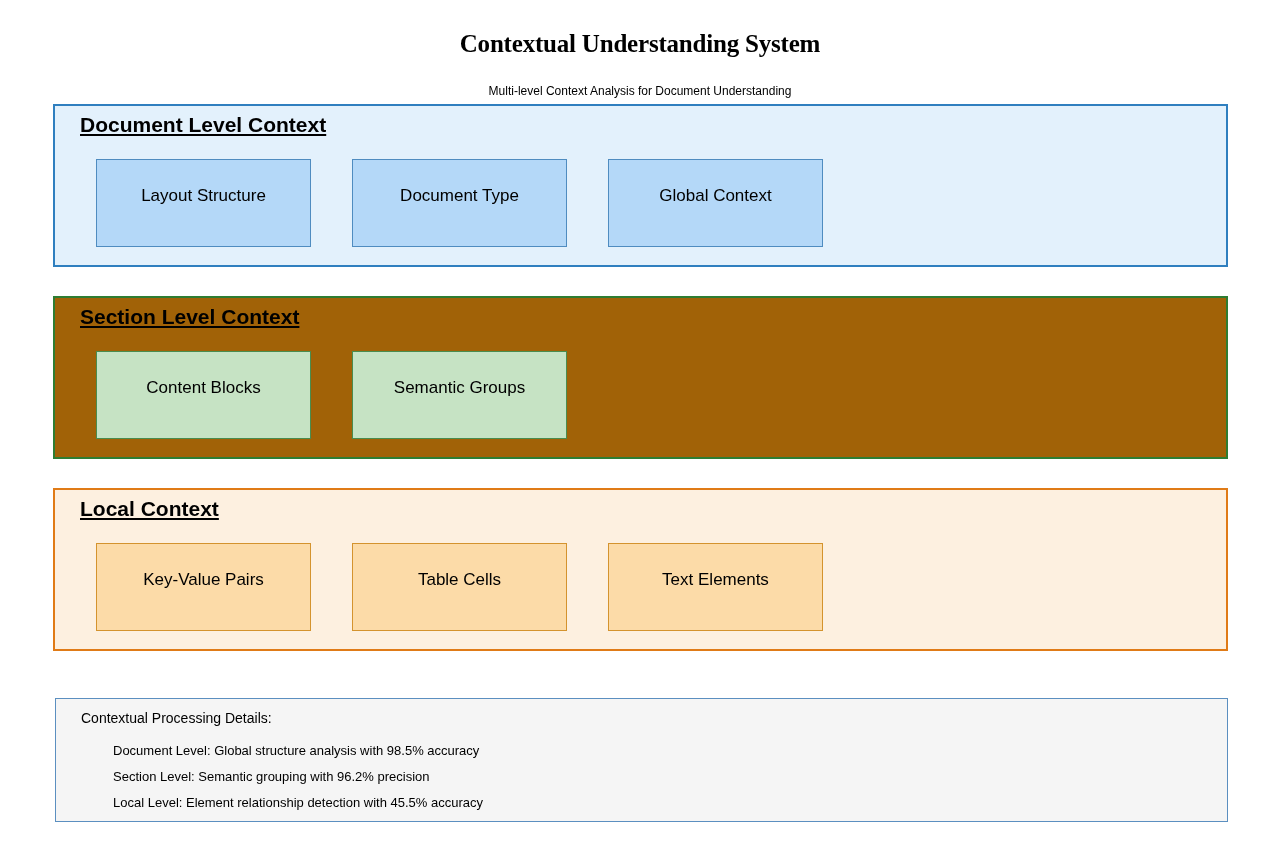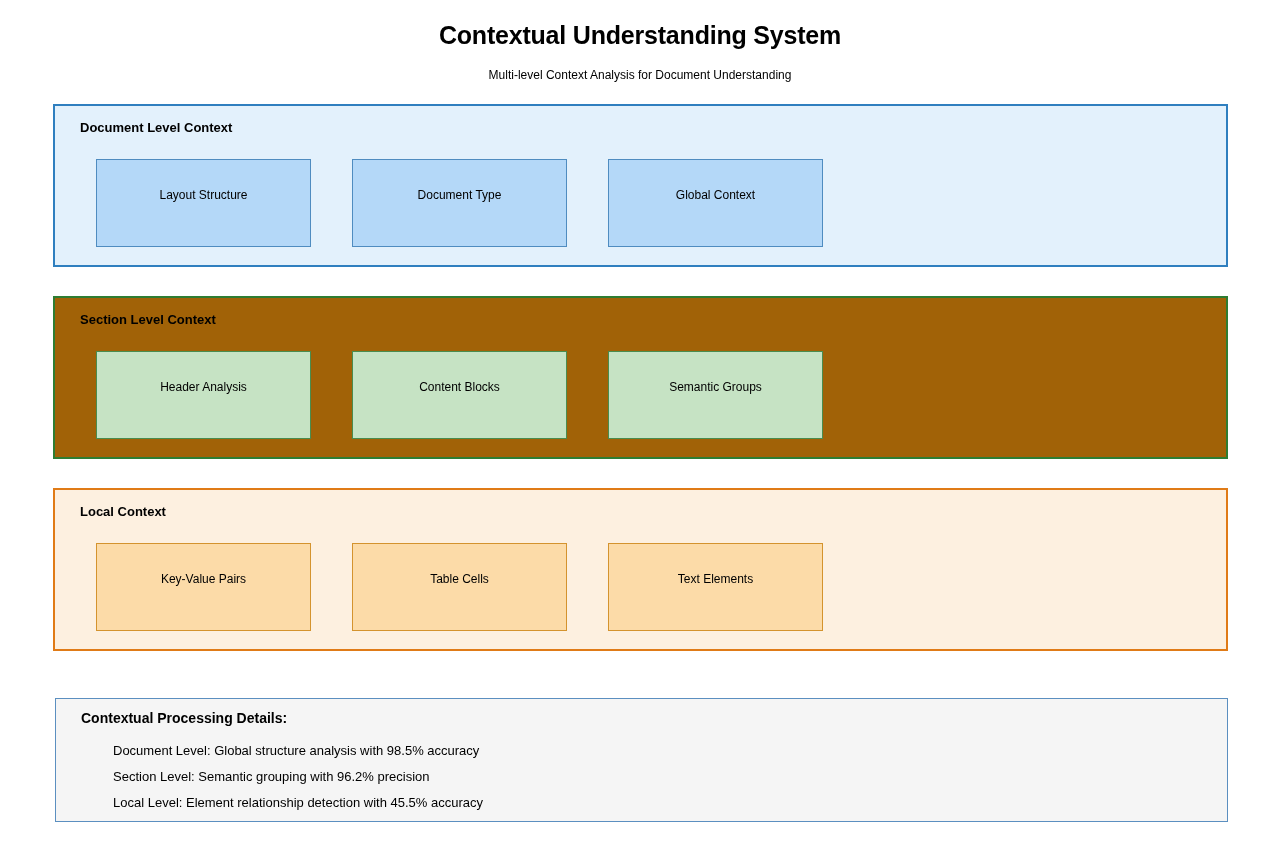--- a/index.html
+++ b/index.html
@@ -20,21 +20,22 @@
   .page-header {
     width: 100%;
     text-align: center;
     padding-top: 18px;
   }
   .page-title {
     font-size: 25px;
     font-weight: bold;
     letter-spacing: -0.2px;
     line-height: 1.1;
-    margin: 4px;
+    margin: 12px;
+    font-family: Liberation Serif, serif;
   }
   .page-subtitle {
     font-size: 12px;
     font-weight: normal;
     line-height: 1.1;
     margin: 0;
     padding-top: 15px;
   }
 
   
@@ -47,46 +48,47 @@
   .level {
     position: relative;
     box-sizing: border-box;
     width: 1175px;
     height: 163px;
     margin-bottom: 29px;
   }
   .level-title {
     position: absolute;
     left: 25px;
-    top: 15px;
-    font-size: 13px;
+    top: 7px;
+    font-size: 21px;
     font-weight: bold;
     line-height: 1.1;
     white-space: nowrap;
+    text-decoration: underline;
   }
   .level-items {
     position: absolute;
     left: 41px;
     top: 53px;
     display: flex;
     flex-direction: row;
   }
   .level-item {
     box-sizing: border-box;
     width: 215px;
     height: 88px;
     margin-right: 41px;
     display: flex;
     align-items: center;
     justify-content: center;
     position: relative;
   }
   .level-item:last-child { margin-right: 0; }
   .level-item-label {
-    font-size: 12px;
+    font-size: 17px;
     line-height: 1.1;
     text-align: center;
     position: relative;
     top: -7px;
     white-space: nowrap;
   }
 
   
   .level--document {
     background: #e3f1fc;
@@ -124,21 +126,21 @@
     height: 124px;
     box-sizing: border-box;
     background: #f5f5f5;
     border: 1px solid #5b8fc0;
   }
   .details-title {
     position: absolute;
     left: 25px;
     top: 12px;
     font-size: 14px;
-    font-weight: bold;
+    font-weight: normal;
     line-height: 1.1;
     white-space: nowrap;
   }
   .details-list {
     position: absolute;
     left: 41px;
     top: 45px;
     margin: 0;
     padding: 0;
     list-style: none;
@@ -172,23 +174,20 @@
       </div>
       <div class="level-item">
         <span class="level-item-label">Global Context</span>
       </div>
     </div>
   </div>
 
   <div class="level level--section">
     <div class="level-title">Section Level Context</div>
     <div class="level-items">
-      <div class="level-item">
-        <span class="level-item-label">Header Analysis</span>
-      </div>
       <div class="level-item">
         <span class="level-item-label">Content Blocks</span>
       </div>
       <div class="level-item">
         <span class="level-item-label">Semantic Groups</span>
       </div>
     </div>
   </div>
 
   <div class="level level--local">

